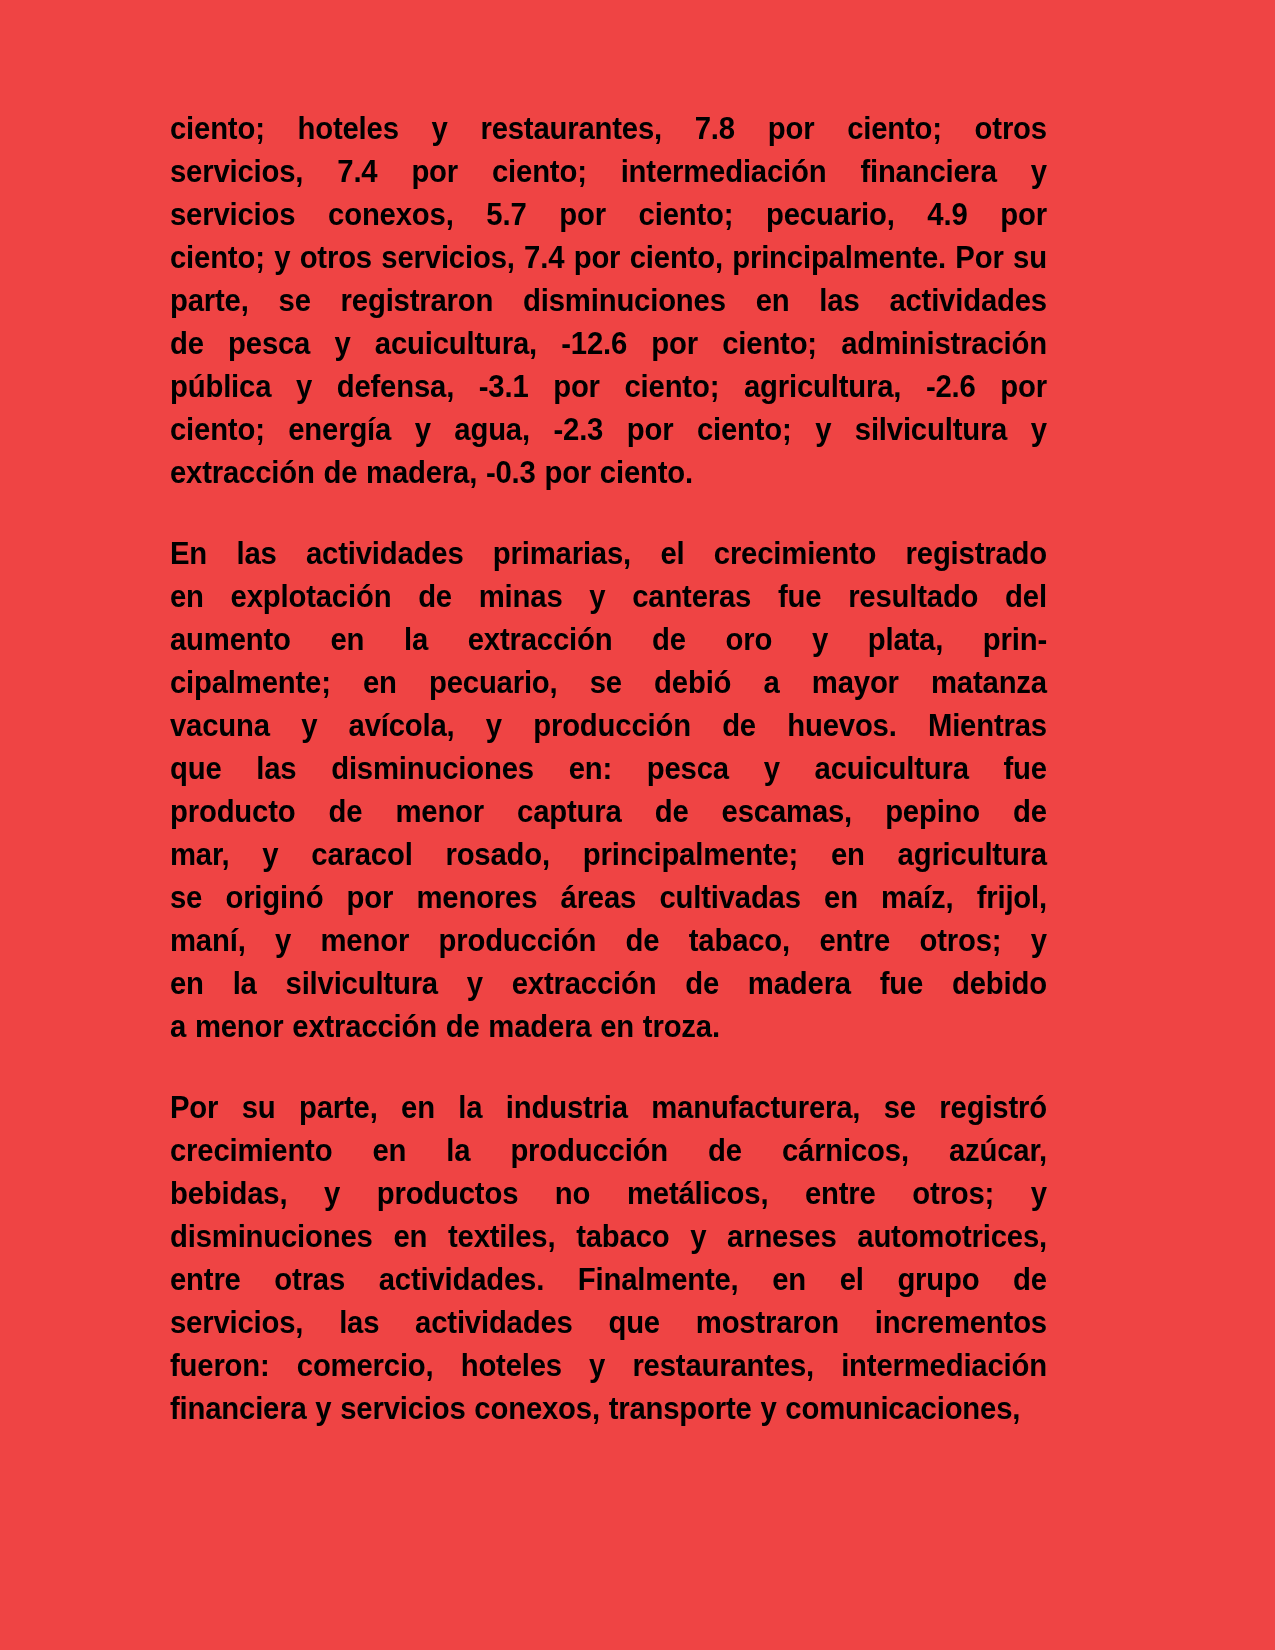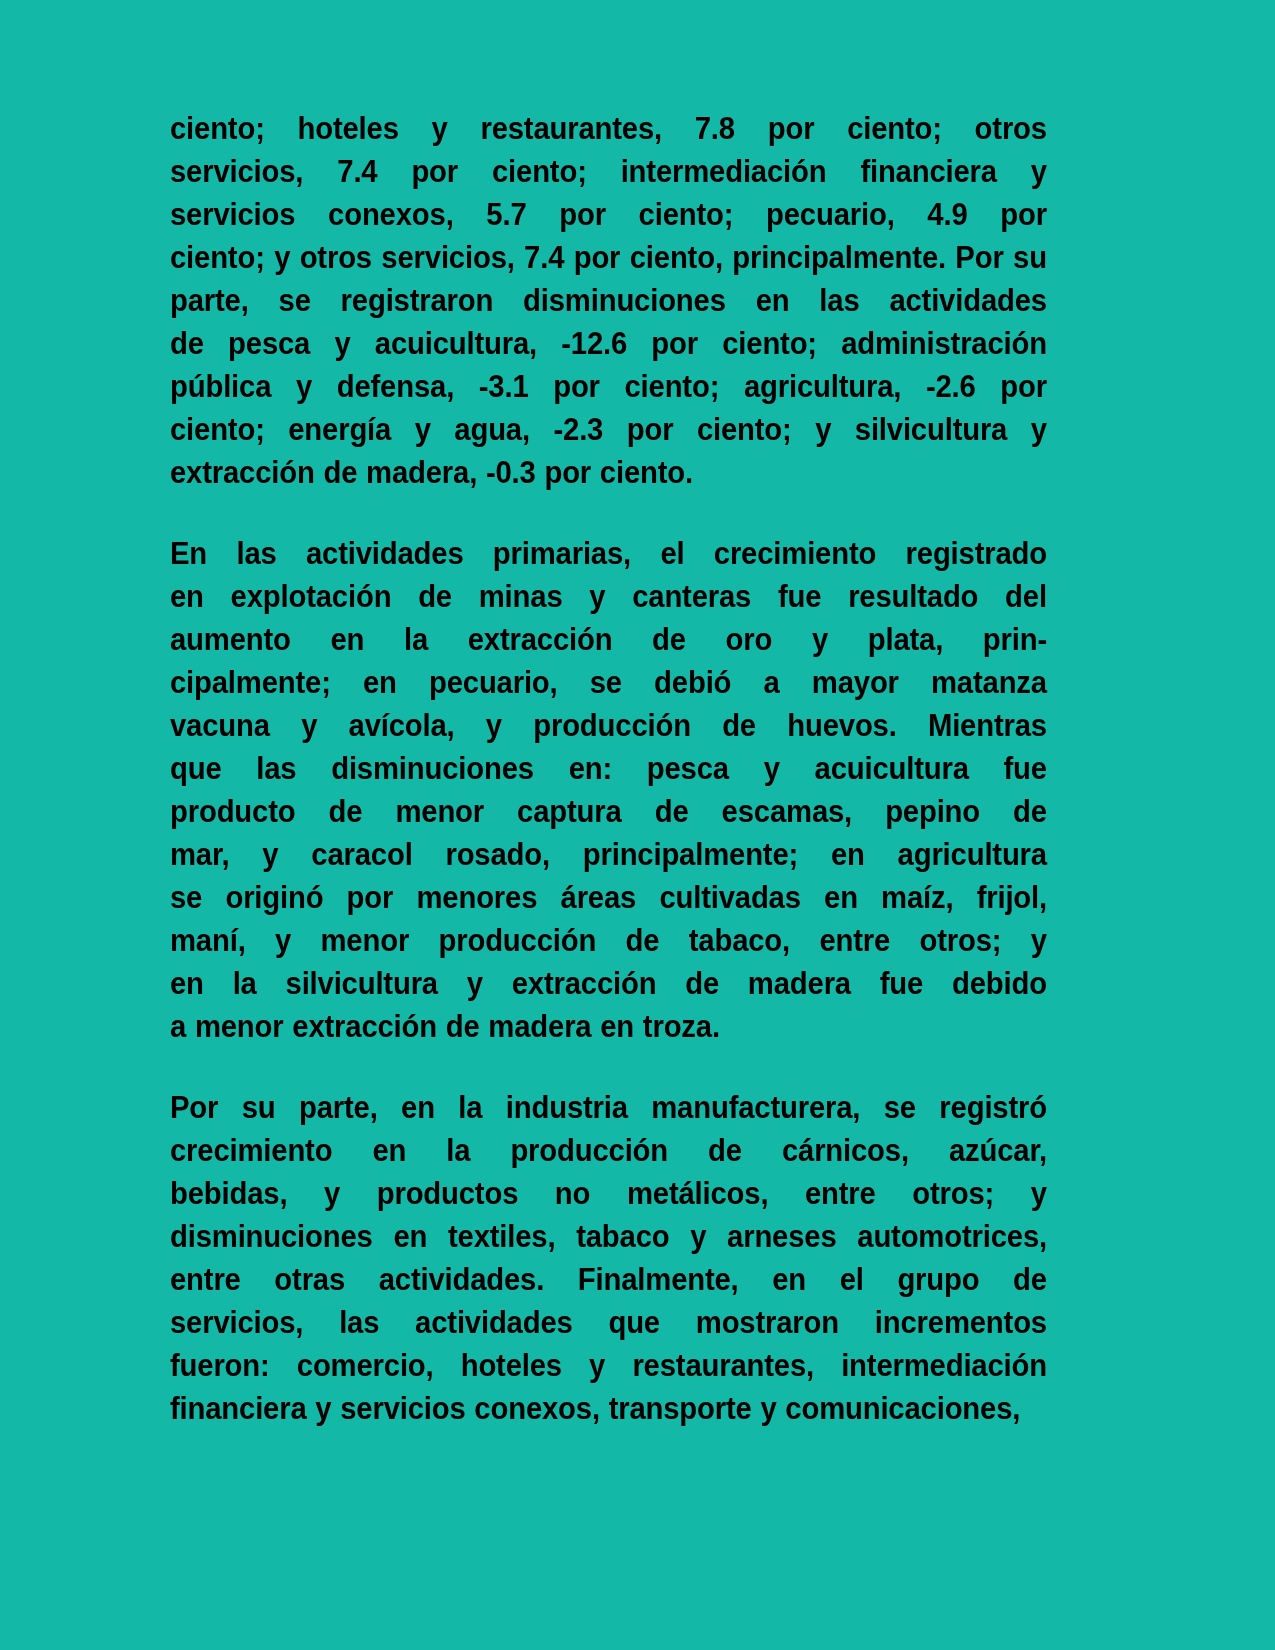--- a/index.html
+++ b/index.html
@@ -12,21 +12,21 @@
     width: 1275px;
     height: 1650px;
     font-family: "Liberation Sans", sans-serif;
     color: #000000;
     -webkit-font-smoothing: antialiased;
   }
   .page {
     position: relative;
     width: 1275px;
     height: 1650px;
-    background: #14b8a6;
+    background: #ef4444;
     box-sizing: border-box;
     overflow: hidden;
   }
   .text-column {
     position: absolute;
     left: 170px;
     top: 107px;
     width: 877px;
   }
   .paragraph {

